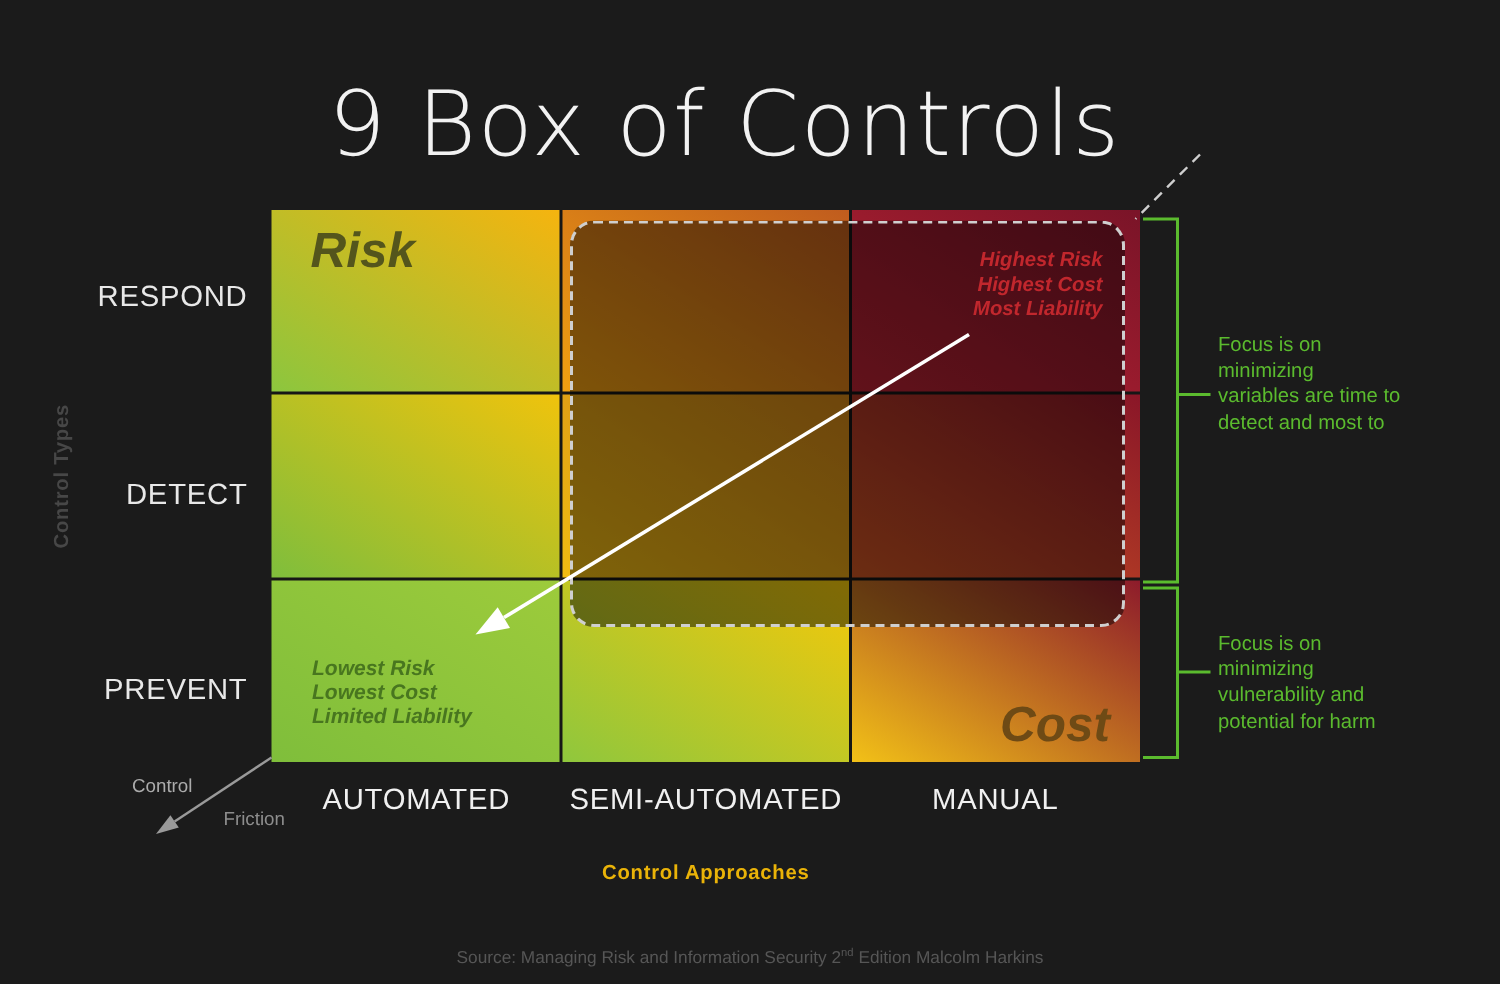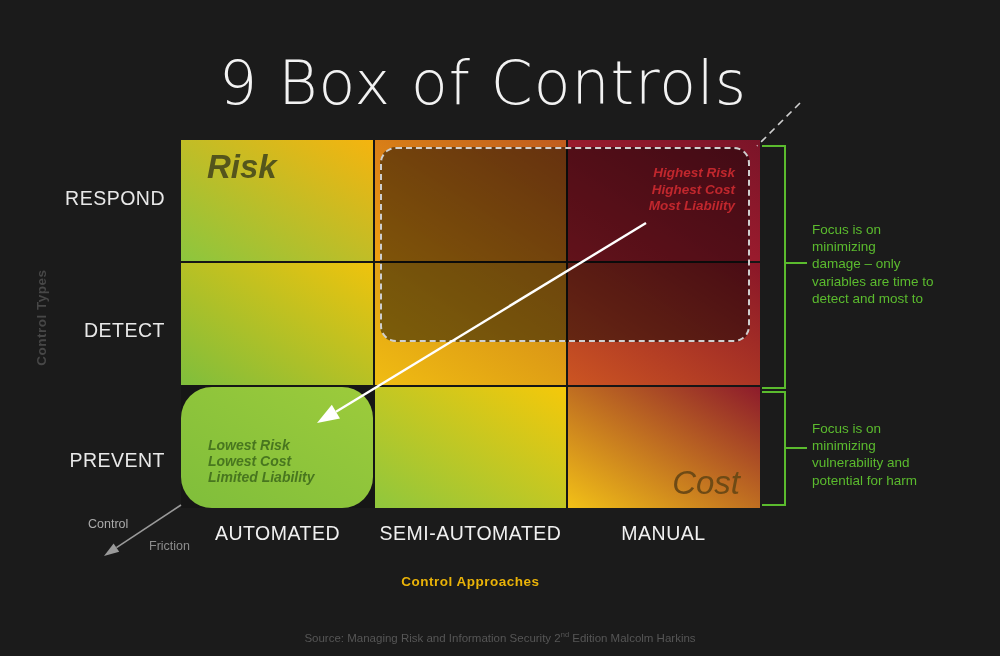--- a/index.html
+++ b/index.html
@@ -20,29 +20,29 @@
     display:grid;grid-template-columns:1fr 1fr 1fr;grid-template-rows:1fr 1fr 1fr;
     gap:2px;background:#161616;
   }
   .cell{position:relative;}
   .risk-label{
     position:absolute;left:26px;top:8px;
     font-size:33px;font-weight:bold;font-style:italic;color:#54551c;
   }
   .cost-label{
     position:absolute;right:20px;bottom:6px;
-    font-size:33px;font-weight:normal;font-style:italic;color:#6e4a15;
+    font-size:33px;font-weight:bold;font-style:italic;color:#6e4a15;
   }
   .lowest-note{
     position:absolute;left:27px;top:50px;
     font-size:14px;font-weight:bold;font-style:italic;color:#48761f;line-height:16px;
   }
   
   .overlay-rect{
-    position:absolute;left:380px;top:147px;width:370px;height:195px;
+    position:absolute;left:380px;top:147px;width:370px;height:271px;
     border:2px dashed #cfcfcf;border-radius:16px;
     background:rgba(0,0,0,0.47);box-sizing:border-box;z-index:3;
   }
   .highest-note{
     position:absolute;right:13px;top:16px;text-align:right;
     font-size:13.5px;font-weight:bold;font-style:italic;color:#c1272d;line-height:16.5px;
   }
   
   .rowlabel{
     position:absolute;left:30px;width:135px;text-align:right;
@@ -99,21 +99,21 @@
 
   <div class="grid">
     <div class="cell" style="background: linear-gradient(to right top, rgb(140, 198, 62), rgb(245, 180, 15));">
       <div class="risk-label">Risk</div>
     </div>
     <div class="cell" style="background: linear-gradient(to right top, rgb(240, 160, 17), rgb(192, 92, 30));"></div>
     <div class="cell" style="background: linear-gradient(to right top, rgb(184, 34, 50), rgb(122, 20, 40));"></div>
     <div class="cell" style="background: linear-gradient(to right top, rgb(127, 190, 60), rgb(239, 195, 13));"></div>
     <div class="cell" style="background: linear-gradient(to right top, rgb(240, 188, 18), rgb(208, 132, 24));"></div>
     <div class="cell" style="background: linear-gradient(to right top, rgb(204, 85, 34), rgb(138, 22, 40));"></div>
-    <div class="cell" style="background: linear-gradient(to right top, rgb(127, 190, 59), rgb(157, 203, 59)); border-radius: 31px;">
+    <div class="cell" style="background: linear-gradient(to right top, rgb(127, 190, 59), rgb(157, 203, 59));">
       <div class="lowest-note">
         <div>Lowest Risk</div>
         <div>Lowest Cost</div>
         <div>Limited Liability</div>
       </div>
     </div>
     <div class="cell" style="background: linear-gradient(to right top, rgb(143, 199, 61), rgb(245, 200, 10));"></div>
     <div class="cell" style="background: linear-gradient(to right top, rgb(242, 193, 23), rgb(141, 27, 43));">
       <div class="cost-label">Cost</div>
     </div>
@@ -131,21 +131,20 @@
   <div class="collabel c1">SEMI-AUTOMATED</div>
   <div class="collabel c2">MANUAL</div>
   <div class="axis-x">Control Approaches</div>
 
   <div class="ctrl-label">Control</div>
   <div class="frict-label">Friction</div>
 
   <div class="focus-note f1">
     <div>Focus is on</div>
     <div>minimizing</div>
-    <div>damage – only</div>
     <div>variables are time to</div>
     <div>detect and most to</div>
   </div>
   <div class="focus-note f2">
     <div>Focus is on</div>
     <div>minimizing</div>
     <div>vulnerability and</div>
     <div>potential for harm</div>
   </div>
 

